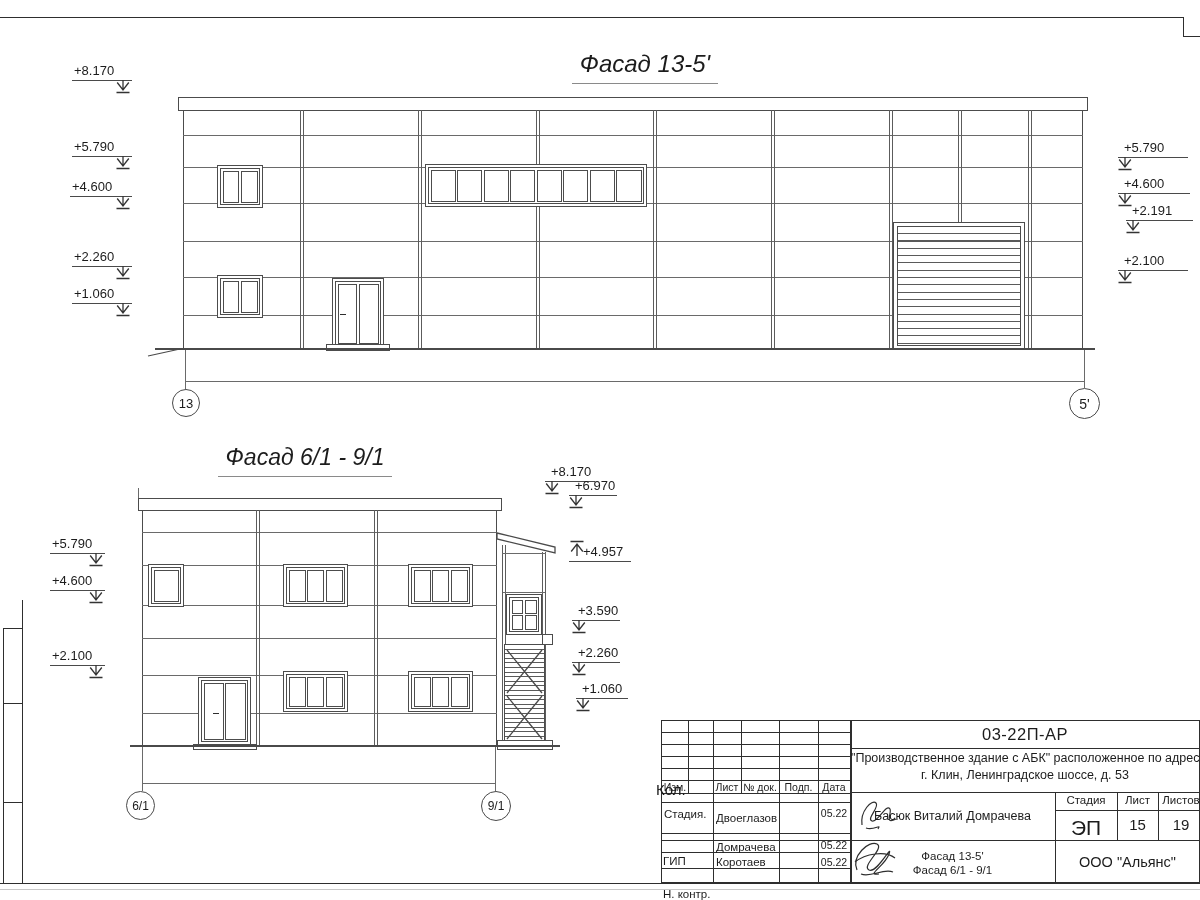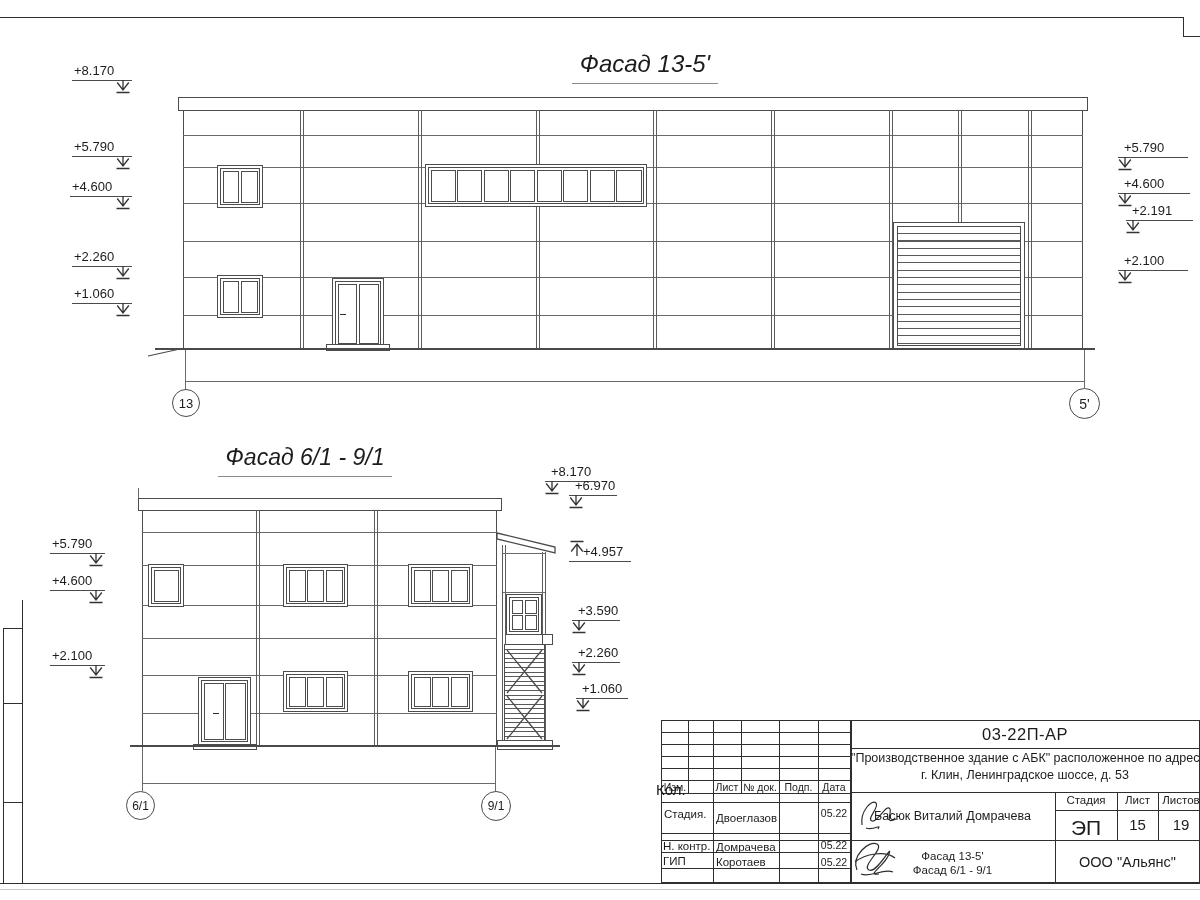--- a/index.html
+++ b/index.html
@@ -370,21 +370,21 @@
     <div class="t" style="left:662px;top:781px;width:26px;font-size:10.5px;text-align:center">Изм.</div>
     <div class="t" style="left:656px;top:781px;width:25px;font-size:15px;text-align:right">Кол.</div>
     <div class="t" style="left:713px;top:781px;width:28px;font-size:10.5px;text-align:center">Лист</div>
     <div class="t" style="left:741px;top:781px;width:38px;font-size:10.5px;text-align:center">№ док.</div>
     <div class="t" style="left:779px;top:781px;width:39px;font-size:10.5px;text-align:center">Подп.</div>
     <div class="t" style="left:818px;top:781px;width:32px;font-size:10.5px;text-align:center">Дата</div>
 
     <div class="t" style="left:664px;top:808px;font-size:11.5px">Стадия.</div>
     <div class="t" style="left:716px;top:812px;font-size:11.5px">Двоеглазов</div>
     <div class="t tc" style="left:818px;top:807px;width:32px;font-size:10.5px">05.22</div>
-    <div class="t" style="left:663px;top:840px;font-size:11.5px">Н. контр.</div>
+    <div class="t" style="left:663px;top:888px;font-size:11.5px">Н. контр.</div>
     <div class="t" style="left:716px;top:841px;font-size:11.5px">Домрачева</div>
     <div class="t tc" style="left:818px;top:839px;width:32px;font-size:10.5px">05.22</div>
     <div class="t" style="left:663px;top:855px;font-size:11.5px">ГИП</div>
     <div class="t" style="left:716px;top:856px;font-size:11.5px">Коротаев</div>
     <div class="t tc" style="left:818px;top:856px;width:32px;font-size:10.5px">05.22</div>
 
     <svg style="position:absolute;left:856px;top:795px" width="44" height="38">
         <path d="M6 30 C4 16 16 4 20 8 C24 12 10 24 16 26 C22 28 30 8 34 14 C36 18 28 30 40 24 M10 33 C18 36 26 28 22 34" fill="none" stroke="#2e2e2e" stroke-width="1.2"></path>
       </svg>
     <svg style="position:absolute;left:849px;top:834px" width="52" height="44">

